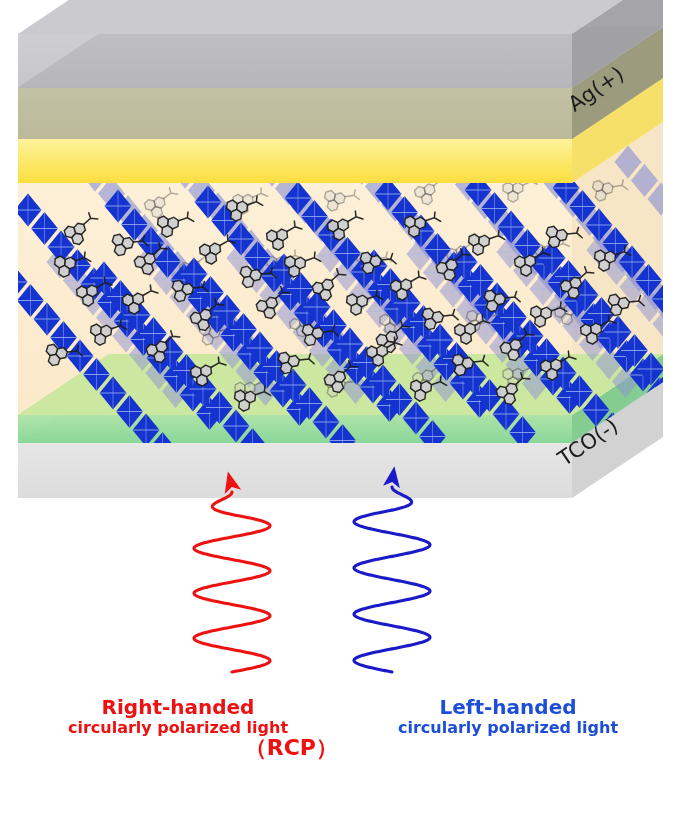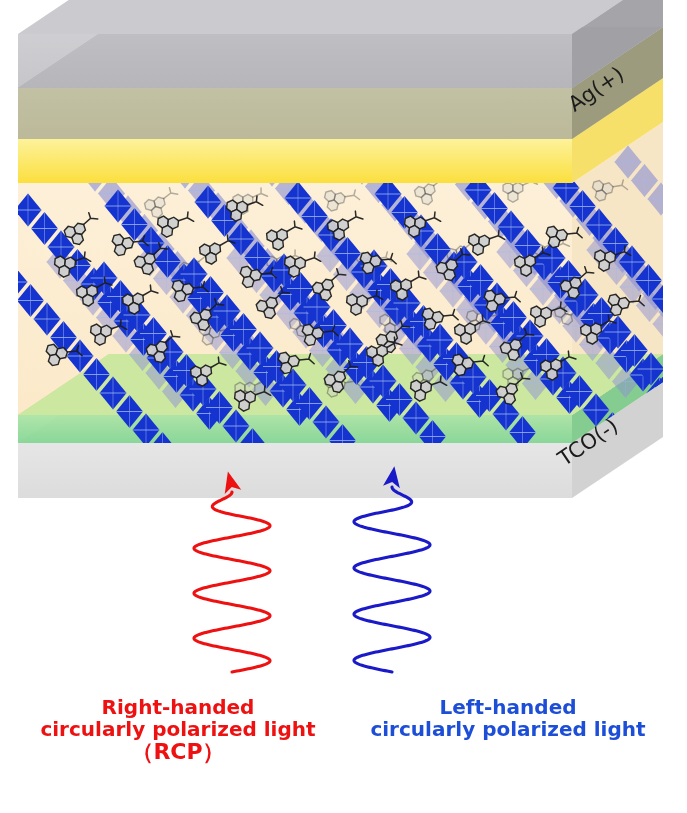--- a/index.html
+++ b/index.html
@@ -6,22 +6,22 @@
   body{
     width:687px;height:813px;position:relative;overflow:hidden;
     font-family:"DejaVu Sans", sans-serif;
   }
   #stage{position:absolute;left:0;top:0;width:687px;height:813px;}
   svg#scene{position:absolute;left:0;top:0;width:687px;height:813px;display:block;}
 
   .cap{position:absolute;text-align:center;line-height:1.08;
        font-family:"DejaVu Sans", sans-serif;font-weight:bold;}
   .cap .l1{font-size:20px;display:block;}
-  .cap .l2{font-size:20px;display:block;}
-  .cap .l3{font-size:22px;display:block;}
+  .cap .l2{font-size:16px;display:block;}
+  .cap .l3{font-size:22px;display:block;text-align:right;}
   #cap-rcp{left:18px;top:697px;width:320px;color:#ee1111;}
   #cap-lcp{left:348px;top:697px;width:320px;color:#1d4ed8;}
 </style>
 </head>
 <body>
 
 <div id="stage">
 
   <svg id="scene" viewBox="0 0 687 813">
     <defs>

